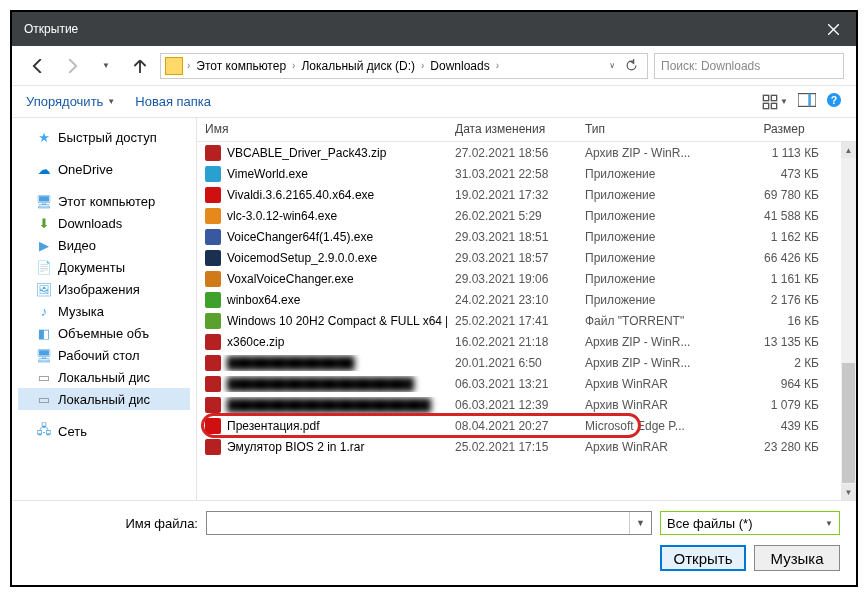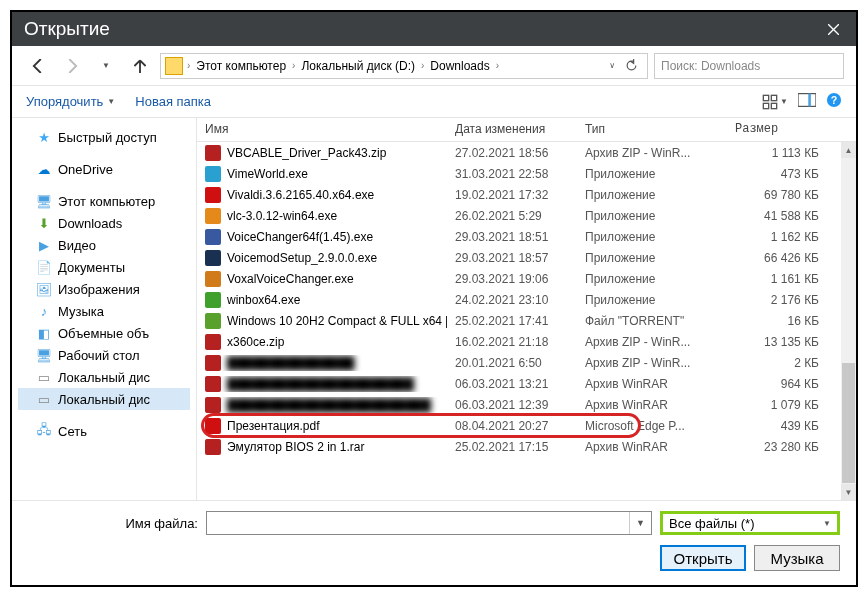--- a/index.html
+++ b/index.html
@@ -1,18 +1,18 @@
 <!DOCTYPE html>
 <html><head>
 <meta charset="utf-8">
 <style>
 * { margin:0; padding:0; box-sizing:border-box; font-family:"Segoe UI",Tahoma,sans-serif; }
 body { background:#fff; width:868px; height:597px; position:relative; }
 .frame { position:absolute; left:10px; top:10px; right:10px; bottom:10px; border:2px solid #000; background:#fff; display:flex; flex-direction:column; }
-.titlebar { height:34px; background:#3c4043; color:#fff; display:flex; align-items:center; padding-left:12px; font-size:19px; }
+.titlebar { height:34px; background:#3c4043; color:#fff; display:flex; align-items:center; padding-left:12px; font-size:12px; }
 .titlebar .close { margin-left:auto; width:46px; height:100%; display:flex; align-items:center; justify-content:center; background:#3c4043; }
 .titlebar .close svg { width:11px; height:11px; }
 .navbar { height:40px; display:flex; align-items:center; padding:0 12px; gap:6px; border-bottom:1px solid #e5e5e5; }
 .nav-btn { width:28px; height:28px; display:flex; align-items:center; justify-content:center; color:#555; }
 .nav-btn.disabled { color:#bbb; }
 .addr { flex:1; display:flex; align-items:center; height:26px; border:1px solid #ccc; background:#fff; padding:0 4px; font-size:12px; gap:4px; }
 .crumb { color:#000; padding:0 2px; }
 .chev { color:#777; font-size:10px; }
 .addr-icon { width:18px; height:18px; background:#ffd969; border:1px solid #d9a400; display:inline-block; }
 .addr-refresh { width:24px; display:flex; align-items:center; justify-content:center; color:#555; }
@@ -25,39 +25,39 @@
 .tree-item { display:flex; align-items:center; gap:6px; padding:2px 4px 2px 18px; height:22px; white-space:nowrap; overflow:hidden; }
 .tree-item.sel { background:#d6e8f7; }
 .tree-sep { height:10px; }
 .ticon { width:16px; height:16px; display:inline-flex; align-items:center; justify-content:center; font-size:13px; }
 .list { flex:1; display:flex; flex-direction:column; font-size:12px; }
 .cols { display:flex; height:24px; border-bottom:1px solid #e5e5e5; color:#444; }
 .col { padding:4px 8px; border-right:1px solid transparent; }
 .col.name { width:250px; }
 .col.date { width:130px; }
 .col.type { width:150px; }
-.col.size { flex:1; text-align:left; padding-right:22px;font-family:Liberation Mono, monospace; }
+.col.size { flex:1; text-align:center; padding-right:22px; }
 .rows { flex:1; overflow:hidden; }
 .row { display:flex; height:21px; align-items:center; }
 .row .cell { padding:0 8px; white-space:nowrap; overflow:hidden; }
 .row .cell.name { width:250px; display:flex; align-items:center; gap:6px; }
 .row .cell.date { width:130px; color:#555; }
 .row .cell.type { width:150px; color:#555; }
 .row .cell.size { flex:1; text-align:right; padding-right:22px; color:#555; }
 .ficon { width:16px; height:16px; display:inline-block; flex-shrink:0; }
 .row.blur .cell.name span.txt { filter:blur(3px); }
 .row.hl { position:relative; }
 .row.hl::before { content:""; position:absolute; left:4px; right:200px; top:-2px; bottom:-2px; border:3px solid #d62424; border-radius:14px; pointer-events:none; }
 .bottom { padding:10px 16px 14px; border-top:1px solid #e5e5e5; }
 .fn-row { display:flex; align-items:center; gap:8px; margin-bottom:10px; }
 .fn-label { width:170px; text-align:right; font-size:13px; }
 .fn-input { flex:1; height:24px; border:1px solid #888; display:flex; align-items:center; }
 .fn-input input { flex:1; border:none; outline:none; height:100%; padding:0 4px; font-size:13px; }
 .fn-dd { width:22px; height:100%; border-left:1px solid #ccc; display:flex; align-items:center; justify-content:center; font-size:9px; color:#555; }
-.filter { width:180px; height:24px; border:3px solid #84cc16; display:flex; align-items:center; padding:0 6px; font-size:13px; justify-content:space-between; }
+.filter { width:180px; height:24px; border:1px solid #84cc16; display:flex; align-items:center; padding:0 6px; font-size:13px; justify-content:space-between; }
 .btn-row { display:flex; justify-content:flex-end; gap:8px; }
 .btn { min-width:86px; height:26px; border:1px solid #888; background:#efefef; font-size:15px; display:flex; align-items:center; justify-content:center; }
 .btn.primary { border:2px solid #0078d7; background:#e5f1fb; }
 .scrollbar { width:15px; background:#f0f0f0; display:flex; flex-direction:column; }
 .sb-btn { height:16px; background:#e8e8e8; display:flex; align-items:center; justify-content:center; font-size:8px; color:#666; }
 .sb-thumb { flex:0 0 120px; background:#c8c8c8; margin:1px; }
 .sb-track { flex:1; }
 .drop { font-size:8px; color:#555; }
 </style>
 </head>

